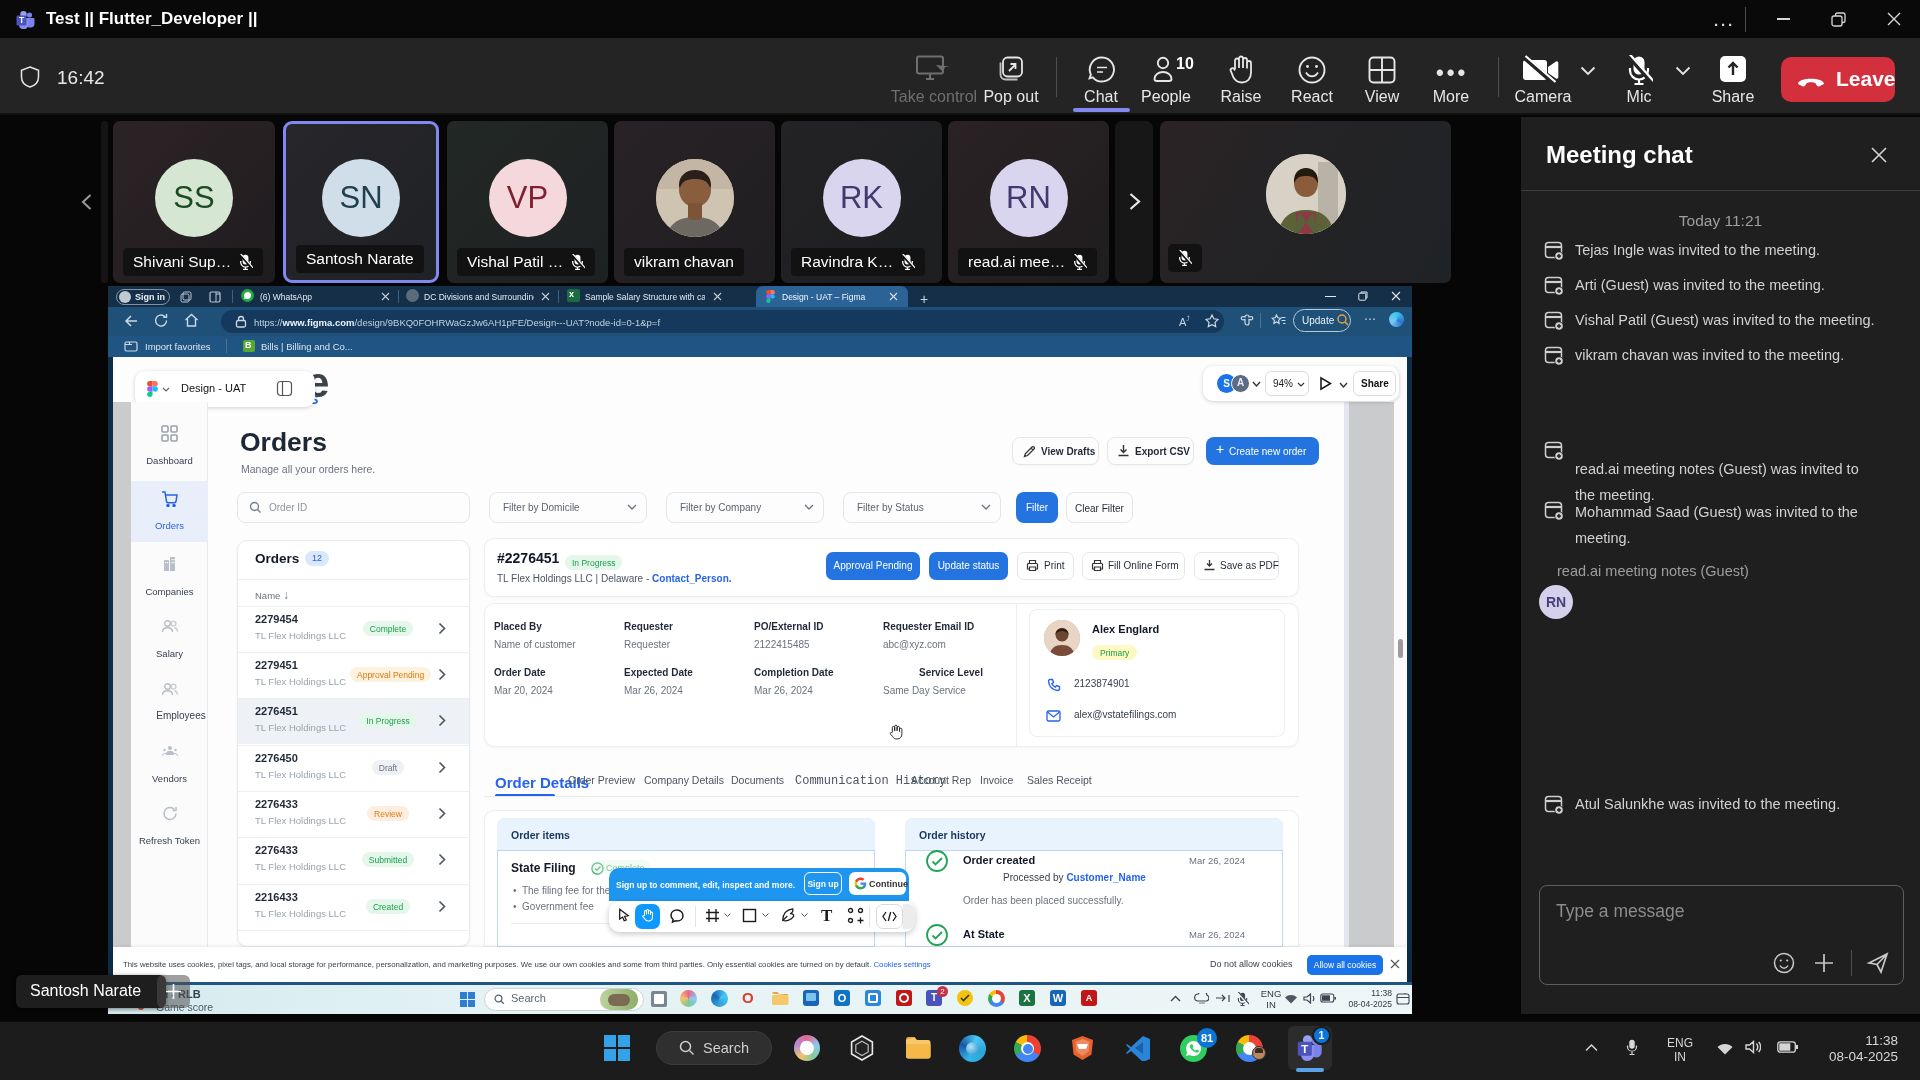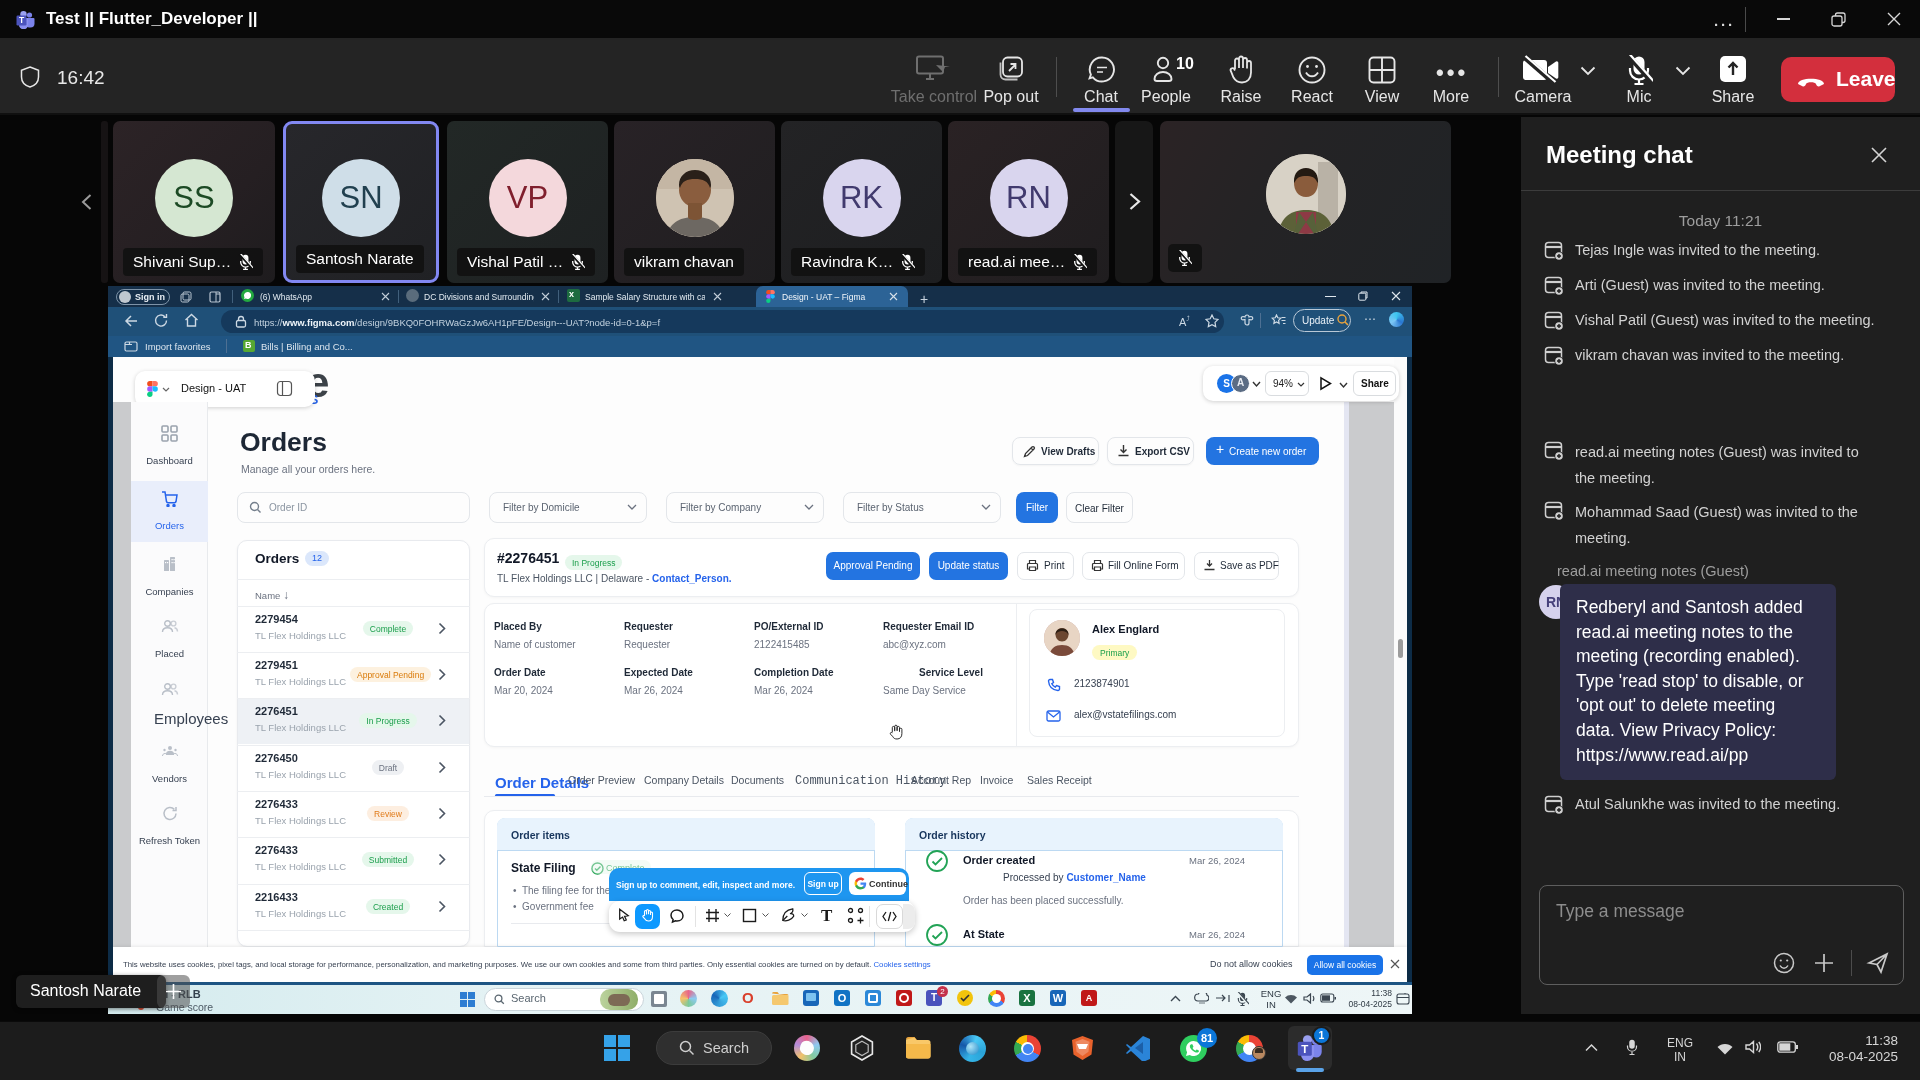--- a/index.html
+++ b/index.html
@@ -289,35 +289,34 @@
       <span class="tx">vikram chavan was invited to the meeting.</span>
     </div>
 <div class="srow" style="top:439px">
       <svg width="21" height="21" viewBox="0 0 21 21" fill="none" stroke="#cfcfcf" stroke-width="1.5">
         <rect x="1.5" y="2.5" width="16" height="15" rx="3"></rect>
         <path d="M1.5 7h16" stroke-width="2.2"></path>
         <circle cx="15" cy="16" r="4.6" fill="#1f1f1f" stroke="none"></circle>
         <circle cx="15" cy="16" r="3.8" fill="#cfcfcf" stroke="none"></circle>
         <path d="M15 14v4M13 16h4" stroke="#1f1f1f" stroke-width="1.4"></path>
       </svg>
-      <span class="tx" style="width:317px;line-height:26px;">read.ai meeting notes (Guest) was invited to the meeting.</span>
+      <span class="tx" style="width:317px;line-height:26px;margin-top:17px;">read.ai meeting notes (Guest) was invited to the meeting.</span>
     </div>
 <div class="srow" style="top:499px">
       <svg width="21" height="21" viewBox="0 0 21 21" fill="none" stroke="#cfcfcf" stroke-width="1.5">
         <rect x="1.5" y="2.5" width="16" height="15" rx="3"></rect>
         <path d="M1.5 7h16" stroke-width="2.2"></path>
         <circle cx="15" cy="16" r="4.6" fill="#1f1f1f" stroke="none"></circle>
         <circle cx="15" cy="16" r="3.8" fill="#cfcfcf" stroke="none"></circle>
         <path d="M15 14v4M13 16h4" stroke="#1f1f1f" stroke-width="1.4"></path>
       </svg>
       <span class="tx" style="width:316px;line-height:26px;">Mohammad Saad (Guest) was invited to the meeting.</span>
     </div>
 <div class="abs" style="left:1557px;top:563px;color:#9e9e9e;font-size:14.5px;">read.ai meeting notes (Guest)</div>
 <div class="abs" style="left:1539px;top:585px;width:34px;height:34px;border-radius:50%;background:#d5d1ec;color:#46407a;font-size:14px;font-weight:700;text-align:center;line-height:34px;">RN</div>
-<div class="abs" style="left:1560px;top:584px;width:276px;height:196px;border-radius:6px;background:#2e2e49;color:#fff;font-size:17.5px;line-height:24.6px;padding:11px 24px 0 16px;">Redberyl and Santosh added read.ai meeting notes to the meeting (recording enabled). Type 'read stop' to disable, or 'opt out' to delete meeting data. View Privacy Policy: https://www.read.ai/pp</div>
 <div class="srow" style="top:793px">
       <svg width="21" height="21" viewBox="0 0 21 21" fill="none" stroke="#cfcfcf" stroke-width="1.5">
         <rect x="1.5" y="2.5" width="16" height="15" rx="3"></rect>
         <path d="M1.5 7h16" stroke-width="2.2"></path>
         <circle cx="15" cy="16" r="4.6" fill="#1f1f1f" stroke="none"></circle>
         <circle cx="15" cy="16" r="3.8" fill="#cfcfcf" stroke="none"></circle>
         <path d="M15 14v4M13 16h4" stroke="#1f1f1f" stroke-width="1.4"></path>
       </svg>
       <span class="tx">Atul Salunkhe was invited to the meeting.</span>
     </div>
@@ -533,28 +532,28 @@
           <rect x="9.5" y="6" width="1.2" height="1.2" fill="#fff"></rect>
           <rect x="11.5" y="6" width="1.2" height="1.2" fill="#fff"></rect>
         </svg>
     <div class="abs" style="left:18px;top:229px;width:77px;text-align:center;color:#374151;font-size:9.5px;">Companies</div>
     <svg class="abs" style="left:48px;top:262px" width="18" height="15" viewBox="0 0 18 15" fill="none" stroke="#b9bfc8" stroke-width="1.4">
           <circle cx="6.5" cy="4.5" r="2.8"></circle>
           <path d="M1.5 13c0-2.7 2.2-4.3 5-4.3s5 1.6 5 4.3"></path>
           <circle cx="12.5" cy="4.5" r="2.4" opacity=".75"></circle>
           <path d="M13.5 8.8c1.8.4 3 1.8 3 3.7" opacity=".75"></path>
         </svg>
-    <div class="abs" style="left:18px;top:291px;width:77px;text-align:center;color:#374151;font-size:9.5px;">Placed</div>
+    <div class="abs" style="left:18px;top:291px;width:77px;text-align:center;color:#374151;font-size:9.5px;">Salary</div>
     <svg class="abs" style="left:48px;top:325px" width="18" height="15" viewBox="0 0 18 15" fill="none" stroke="#b9bfc8" stroke-width="1.4">
           <circle cx="6.5" cy="4.5" r="2.8"></circle>
           <path d="M1.5 13c0-2.7 2.2-4.3 5-4.3s5 1.6 5 4.3"></path>
           <circle cx="12.5" cy="4.5" r="2.4" opacity=".75"></circle>
           <path d="M13.5 8.8c1.8.4 3 1.8 3 3.7" opacity=".75"></path>
         </svg>
-    <div class="abs" style="left:18px;top:353px;width:77px;text-align:center;color:#374151;font-size:15px;padding-left:23px;">Employees</div>
+    <div class="abs" style="left:18px;top:353px;width:77px;text-align:center;color:#374151;font-size:10px;padding-left:23px;">Employees</div>
     <svg class="abs" style="left:49px;top:388px" width="16" height="14" viewBox="0 0 16 14" fill="#b9bfc8">
           <circle cx="8" cy="3" r="2"></circle>
           <path d="M4 9c0-2 1.8-3.2 4-3.2S12 7 12 9v1H4z"></path>
           <circle cx="2.5" cy="5" r="1.2"></circle>
           <circle cx="13.5" cy="5" r="1.2"></circle>
           <path d="M0.5 11c0-1.5 1-2.5 2.5-2.5.6 0 1.2.2 1.6.5M15.5 11c0-1.5-1-2.5-2.5-2.5-.6 0-1.2.2-1.6.5" fill="none" stroke="#b9bfc8"></path>
         </svg>
     <div class="abs" style="left:18px;top:416px;width:77px;text-align:center;color:#374151;font-size:9.5px;">Vendors</div>
     <svg class="abs" style="left:49px;top:449px" width="16" height="15" viewBox="0 0 16 15" fill="none" stroke="#b9bfc8" stroke-width="1.5">
           <path d="M14 7.5a6 6 0 1 1-1.7-4.2M14 1v3.5h-3.5"></path>

